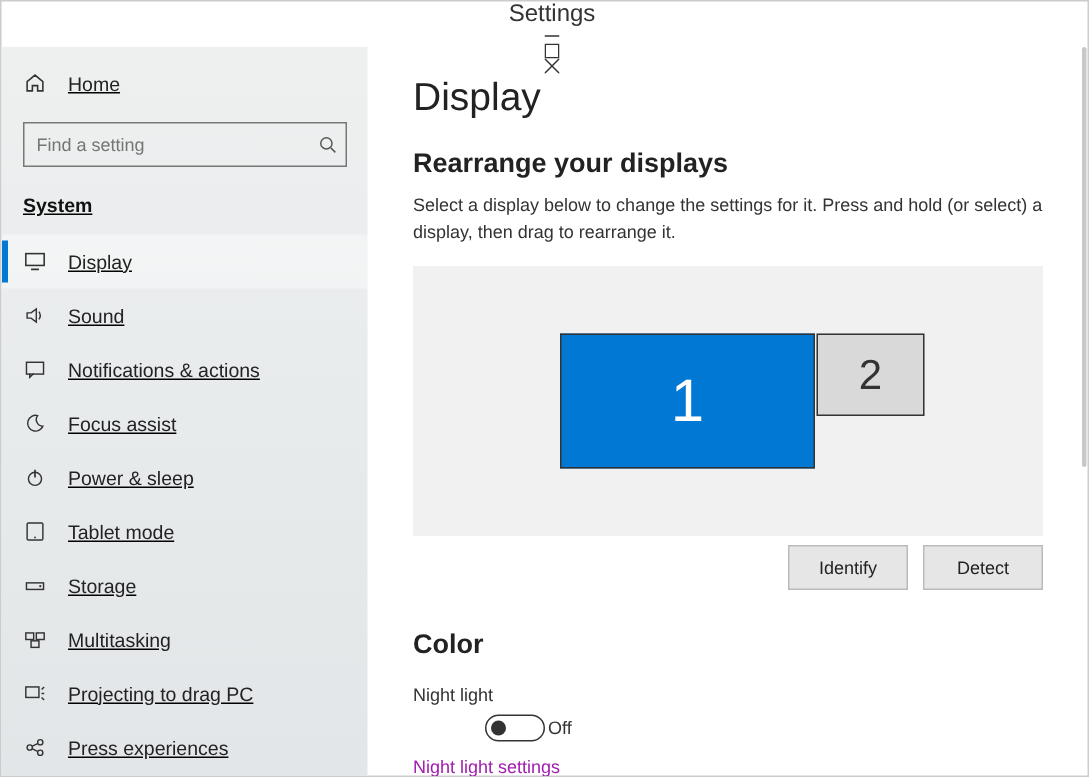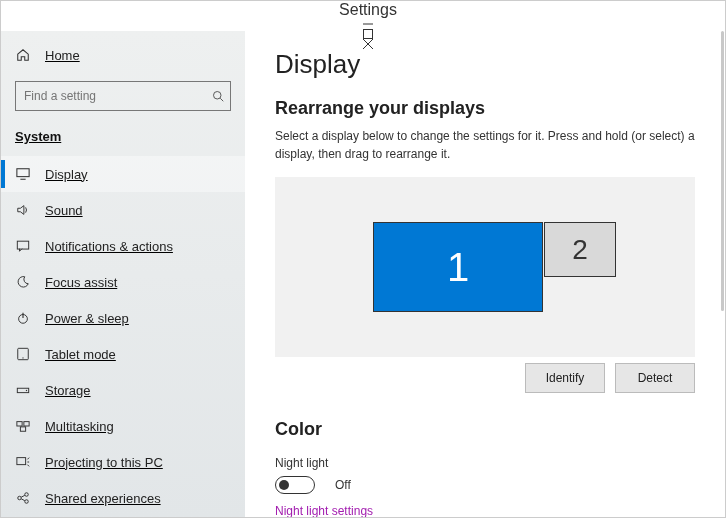--- a/index.html
+++ b/index.html
@@ -25,21 +25,21 @@
   .content h1 { font-size: 26px; font-weight: 400; color: #222; margin-bottom: 18px; margin-top: 6px;}
   .content h2 { font-size: 18px; font-weight: 700; color: #222; margin-bottom: 8px; margin-top: 10px; }
   .desc { font-size: 12px; color: #333; line-height: 1.5; margin-bottom: 14px; }
   .display-arrange { width: 100%; max-width: 440px; height: 180px; background: #f1f1f1; position: relative; margin-bottom: 6px; }
   .monitor { position: absolute; border: 1px solid #333; display: flex; align-items: center; justify-content: center; font-size: 40px; font-weight: 300; cursor: move; }
   .monitor-1 { left: 98px; top: 45px; width: 170px; height: 90px; background: #0078d4; color: #fff; }
   .monitor-2 { left: 269px; top: 45px; width: 72px; height: 55px; background: #d9d9d9; color: #333; font-size: 28px; }
   .btn-row { display: flex; gap: 10px; justify-content: flex-end; max-width: 440px; margin-bottom: 26px; }
   .btn { height: 30px; min-width: 80px; padding: 0 18px; border: 1px solid #bbb; background: #e6e6e6; font-size: 12px; color: #222; display:flex; align-items:center; justify-content:center; cursor:pointer; }
   .label-sm { font-size: 12px; color: #333; margin-bottom: 6px; margin-top: 16px; }
-  .toggle-row { display: flex; align-items: center; gap: 20px; margin-bottom: 10px; }
+  .toggle-row { display: flex; align-items: center; gap: 2px; margin-bottom: 10px; margin-left: 48px; }
   .toggle { width: 40px; height: 18px; border: 1px solid #333; border-radius: 10px; position: relative; background: #fff; }
   .toggle-knob { position: absolute; left: 3px; top: 3px; width: 10px; height: 10px; background: #333; border-radius: 50%; }
   .toggle-label { font-size: 12px; color: #333; }
   .link { font-size: 12px; color: #a21caf; cursor: pointer; }
   .scroll-indicator { position:absolute; right:1px; top:0; width:3px; height:280px; background:#c8c8c8; border-radius:2px; }
   svg { display:block; }
 </style>
 </head>
 <body>
 
@@ -160,33 +160,33 @@
           </span>
         <span>Multitasking</span>
       </div>
       <div class="nav-item">
         <span class="icon">
             <svg width="14" height="14" viewBox="0 0 16 16">
               <rect x="1" y="3" width="10" height="8" fill="none" stroke="#333" stroke-width="1.1"></rect>
               <path d="M13 5 L15 3 M13 8 L15 8 M13 11 L15 13" stroke="#333" stroke-width="1.1"></path>
             </svg>
           </span>
-        <span>Projecting to this PC</span>
+        <span>Projecting to drag PC</span>
       </div>
       <div class="nav-item">
         <span class="icon">
             <svg width="14" height="14" viewBox="0 0 16 16">
               <circle cx="4" cy="8" r="2" fill="none" stroke="#333" stroke-width="1.1"></circle>
               <circle cx="12" cy="4" r="2" fill="none" stroke="#333" stroke-width="1.1"></circle>
               <circle cx="12" cy="12" r="2" fill="none" stroke="#333" stroke-width="1.1"></circle>
               <line x1="6" y1="7" x2="10" y2="5" stroke="#333" stroke-width="1.1"></line>
               <line x1="6" y1="9" x2="10" y2="11" stroke="#333" stroke-width="1.1"></line>
             </svg>
           </span>
-        <span>Shared experiences</span>
+        <span>Press experiences</span>
       </div>
       <div class="nav-item">
         
         
       </div>
     </div>
 
     <div class="content">
       <div class="scroll-indicator"></div>
       <h1>Display</h1>

